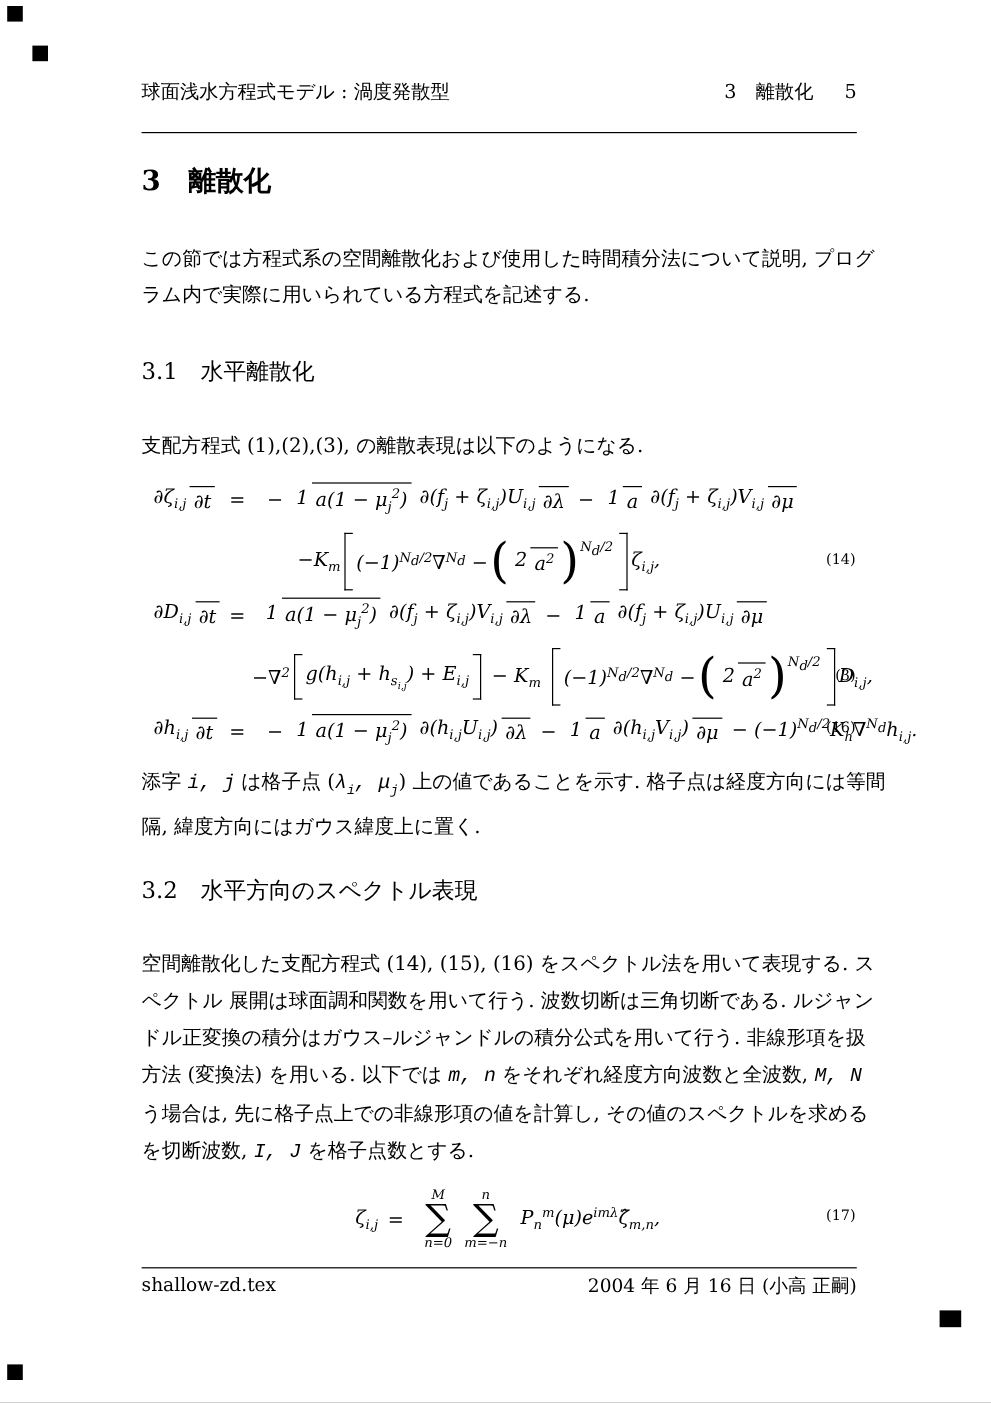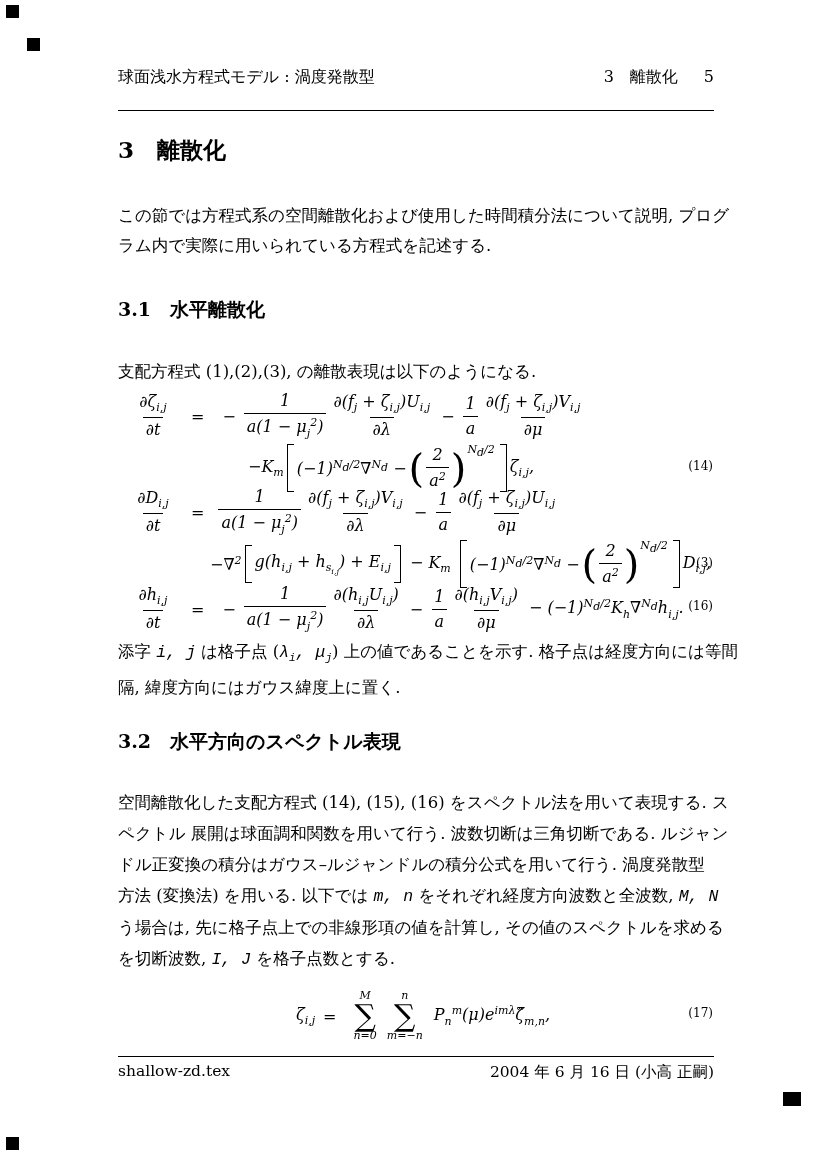--- a/index.html
+++ b/index.html
@@ -7,30 +7,30 @@
     position:relative;width:826px;height:1169px;margin:0 auto;
     background:#ffffff;color:#000000;
     font-family:"DejaVu Serif","Liberation Serif",serif;
     overflow:hidden;
   }
   .mark{position:absolute;background:#000;}
   .pagehead{position:absolute;left:118px;top:67px;width:596px;display:flex;justify-content:space-between;font-size:16px;white-space:nowrap;}
   .pagehead .rhs{display:flex;gap:26px;}
   .rule{position:absolute;left:118px;width:596px;height:1px;background:#000;}
   .h-sec{position:absolute;left:118px;top:135px;font-size:23px;font-weight:700;white-space:nowrap;}
-  .h-sub{position:absolute;left:118px;font-size:19px;font-weight:700;white-space:nowrap;}
+  .h-sub{position:absolute;left:118px;font-size:19px;font-weight:400;white-space:nowrap;}
   .para{position:absolute;left:118px;width:600px;font-size:16.5px;}
   .para .tline{line-height:30px;white-space:nowrap;}
   .para .tline i{font-family:Liberation Mono, monospace;}
   sub{font-size:11px;}
   sup{font-size:11px;}
   sub sub{font-size:8px;}
   
   .eqrow{position:absolute;display:flex;align-items:center;font-size:16px;font-style:italic;white-space:nowrap;}
-  .frac{display:inline-flex;flex-direction:column;align-items:center;margin:0 2px;line-height:1.25;}
+  .frac{display:inline-flex;flex-direction:row;align-items:center;margin:0 2px;line-height:1.25;}
   .fnum{display:block;padding:0 3px 2px;}
   .fden{display:block;border-top:1px solid #000;padding:2px 3px 0;}
   .lhsf{width:56px;}
   .rel{display:inline-block;margin:0 12px 0 8px;font-style:normal;}
   .mop{display:inline-block;margin:0 6px;}
   .sq{display:inline-block;width:6px;height:46px;margin:0 3px;}
   .sq.l{border-left:1.5px solid #000;border-top:1.5px solid #000;border-bottom:1.5px solid #000;border-right:none;}
   .sq.r{border-right:1.5px solid #000;border-top:1.5px solid #000;border-bottom:1.5px solid #000;border-left:none;}
   .pgroup{display:inline-flex;align-items:center;margin:0 2px;}
   .bigp{font-size:40px;line-height:0.85;font-style:normal;font-weight:400;}
@@ -193,21 +193,21 @@
 
   <div class="para" style="top:637px;">
     <div class="tline">添字 <i>i, j</i> は格子点 (<i>λ<sub>i</sub>, μ<sub>j</sub></i>) 上の値であることを示す. 格子点は経度方向には等間</div>
     <div class="tline">隔, 緯度方向にはガウス緯度上に置く.</div>
   </div>
 
   <div class="h-sub" style="top:729px;">3.2　水平方向のスペクトル表現</div>
   <div class="para" style="top:787px;">
     <div class="tline" style="line-height:31px;">空間離散化した支配方程式 (14), (15), (16) をスペクトル法を用いて表現する. ス</div>
     <div class="tline" style="line-height:31px;text-align:right;">ペクトル 展開は球面調和関数を用いて行う. 波数切断は三角切断である. ルジャン</div>
-    <div class="tline" style="line-height:31px;">ドル正変換の積分はガウス–ルジャンドルの積分公式を用いて行う. 渦度発散型</div>
+    <div class="tline" style="line-height:31px;">ドル正変換の積分はガウス–ルジャンドルの積分公式を用いて行う. 非線形項を扱</div>
     <div class="tline" style="line-height:31px;">方法 (変換法) を用いる. 以下では <i>m, n</i> をそれぞれ経度方向波数と全波数, <i>M, N</i></div>
     <div class="tline" style="line-height:31px;">う場合は, 先に格子点上での非線形項の値を計算し, その値のスペクトルを求める</div>
     <div class="tline" style="line-height:31px;">を切断波数, <i>I, J</i> を格子点数とする.</div>
   </div>
 
   <div class="eqrow" style="left:296px;top:988px;height:56px;">
     <span>ζ<sub>i,j</sub></span>
     <span class="rel">=</span>
     <span class="sum">
       <span class="lim">M</span>

